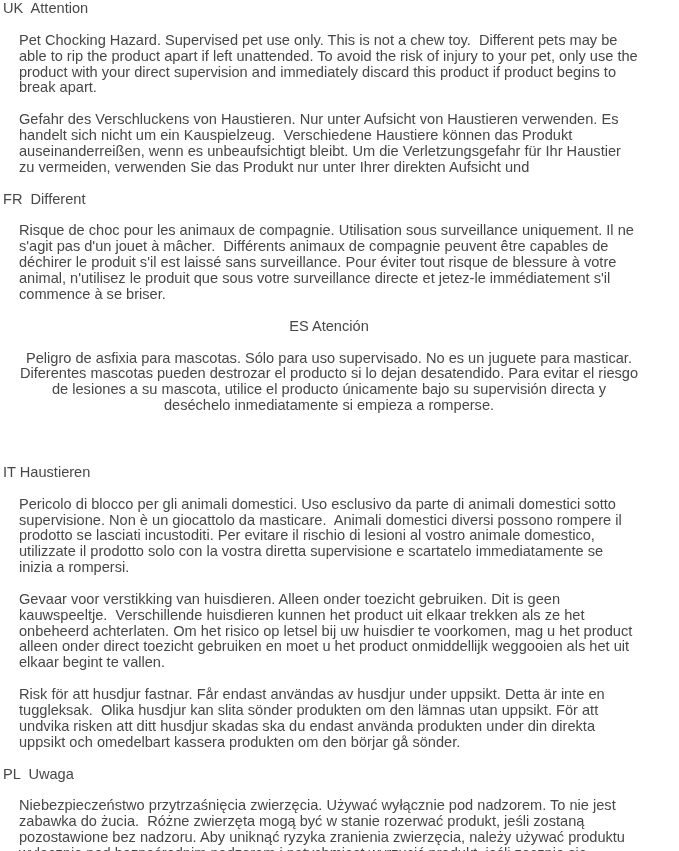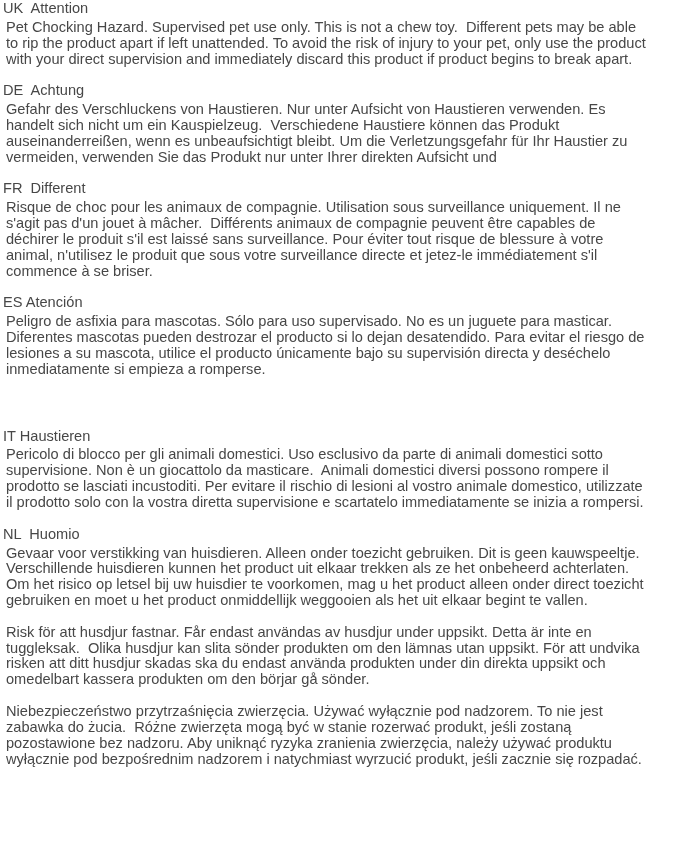--- a/index.html
+++ b/index.html
@@ -17,67 +17,67 @@
     font-size: 14.6px;
     line-height: 15.85px;
     color: #474747;
     -webkit-font-smoothing: antialiased;
   }
   .warn-section {
     margin: 0 0 15.9px 0;
   }
   .warn-section.big-gap {
     margin-bottom: 51px;
+    text-align: center;
   }
   .warn-heading {
     white-space: pre-wrap;
     font-weight: normal;
     margin: 0;
   }
   .warn-body {
     white-space: pre-wrap;
-    margin: 3px;
+    margin: 16px;
   }
 </style>
 </head>
 <body>
 
 <div class="page">
 
   <section class="warn-section">
     <div class="warn-heading">UK  Attention</div>
     <div class="warn-body">Pet Chocking Hazard. Supervised pet use only. This is not a chew toy.  Different pets may be able to rip the product apart if left unattended. To avoid the risk of injury to your pet, only use the product with your direct supervision and immediately discard this product if product begins to break apart.</div>
   </section>
 
   <section class="warn-section">
-    <div class="warn-heading">DE  Achtung</div>
     <div class="warn-body">Gefahr des Verschluckens von Haustieren. Nur unter Aufsicht von Haustieren verwenden. Es handelt sich nicht um ein Kauspielzeug.  Verschiedene Haustiere können das Produkt auseinanderreißen, wenn es unbeaufsichtigt bleibt. Um die Verletzungsgefahr für Ihr Haustier zu vermeiden, verwenden Sie das Produkt nur unter Ihrer direkten Aufsicht und</div>
   </section>
 
   <section class="warn-section">
     <div class="warn-heading">FR  Different</div>
     <div class="warn-body">Risque de choc pour les animaux de compagnie. Utilisation sous surveillance uniquement. Il ne s'agit pas d'un jouet à mâcher.  Différents animaux de compagnie peuvent être capables de déchirer le produit s'il est laissé sans surveillance. Pour éviter tout risque de blessure à votre animal, n'utilisez le produit que sous votre surveillance directe et jetez-le immédiatement s'il commence à se briser.</div>
   </section>
 
   <section class="warn-section big-gap">
     <div class="warn-heading">ES Atención</div>
     <div class="warn-body">Peligro de asfixia para mascotas. Sólo para uso supervisado. No es un juguete para masticar.  Diferentes mascotas pueden destrozar el producto si lo dejan desatendido. Para evitar el riesgo de lesiones a su mascota, utilice el producto únicamente bajo su supervisión directa y deséchelo inmediatamente si empieza a romperse.</div>
   </section>
 
   <section class="warn-section">
     <div class="warn-heading">IT Haustieren</div>
     <div class="warn-body">Pericolo di blocco per gli animali domestici. Uso esclusivo da parte di animali domestici sotto supervisione. Non è un giocattolo da masticare.  Animali domestici diversi possono rompere il prodotto se lasciati incustoditi. Per evitare il rischio di lesioni al vostro animale domestico, utilizzate il prodotto solo con la vostra diretta supervisione e scartatelo immediatamente se inizia a rompersi.</div>
   </section>
 
   <section class="warn-section">
-    <div class="warn-heading">NL  Huomio</div>
     <div class="warn-body">Gevaar voor verstikking van huisdieren. Alleen onder toezicht gebruiken. Dit is geen kauwspeeltje.  Verschillende huisdieren kunnen het product uit elkaar trekken als ze het onbeheerd achterlaten. Om het risico op letsel bij uw huisdier te voorkomen, mag u het product alleen onder direct toezicht gebruiken en moet u het product onmiddellijk weggooien als het uit elkaar begint te vallen.</div>
   </section>
 
   <section class="warn-section">
     <div class="warn-body">Risk för att husdjur fastnar. Får endast användas av husdjur under uppsikt. Detta är inte en tuggleksak.  Olika husdjur kan slita sönder produkten om den lämnas utan uppsikt. För att undvika risken att ditt husdjur skadas ska du endast använda produkten under din direkta uppsikt och omedelbart kassera produkten om den börjar gå sönder.</div>
   </section>
 
   <section class="warn-section">
+    <div class="warn-heading">PL  Uwaga</div>
     <div class="warn-body">Niebezpieczeństwo przytrzaśnięcia zwierzęcia. Używać wyłącznie pod nadzorem. To nie jest zabawka do żucia.  Różne zwierzęta mogą być w stanie rozerwać produkt, jeśli zostaną pozostawione bez nadzoru. Aby uniknąć ryzyka zranienia zwierzęcia, należy używać produktu wyłącznie pod bezpośrednim nadzorem i natychmiast wyrzucić produkt, jeśli zacznie się rozpadać.</div>
   </section>
 
 </div>
 
 </body></html>

